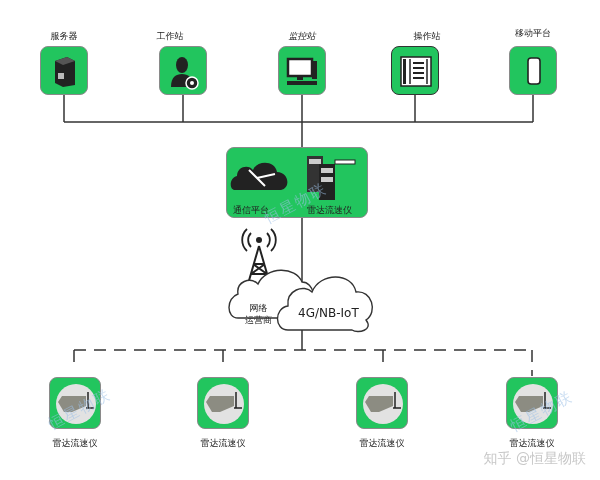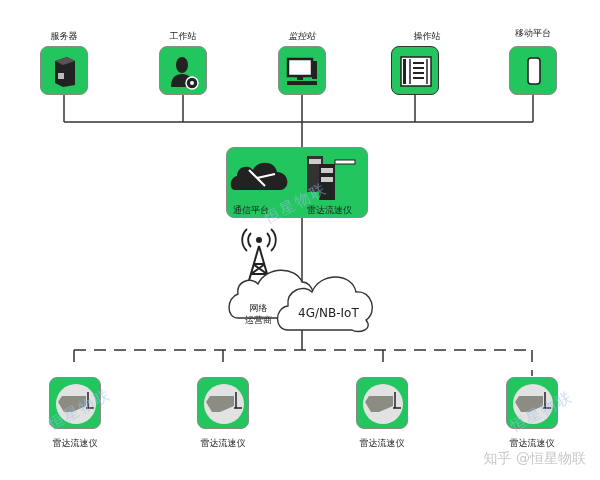--- a/index.html
+++ b/index.html
@@ -29,21 +29,21 @@
   <g stroke="#333" stroke-width="1.5" fill="none" stroke-dasharray="12,8">
     <line x1="74" y1="350" x2="532" y2="350"></line>
     <line x1="74" y1="350" x2="74" y2="368"></line>
     <line x1="223" y1="350" x2="223" y2="368"></line>
     <line x1="383" y1="350" x2="383" y2="368"></line>
     <line x1="532" y1="350" x2="532" y2="376"></line>
   </g>
 </svg>
 
 <div class="label" style="left:64px;top:30px;text-align:center;">服务器</div>
-<div class="label" style="left:183px;top:30px;">工作站</div>
+<div class="label" style="left:170px;top:30px;">工作站</div>
 <div class="label" style="left:302px;top:30px;font-style:italic;">监控站</div>
 <div class="label" style="left:427px;top:30px;">操作站</div>
 <div class="label" style="left:533px;top:27px;">移动平台</div>
 
 <div class="box" style="left:40px;top:46px;width:48px;height:49px;">
   <svg width="48" height="49">
     <polygon points="14,14 26,10 34,14 34,38 22,40 14,36" fill="#222"></polygon>
     <polygon points="14,14 26,10 34,14 22,18" fill="#555"></polygon>
     <rect x="17" y="26" width="6" height="6" fill="#bbb"></rect>
   </svg>

